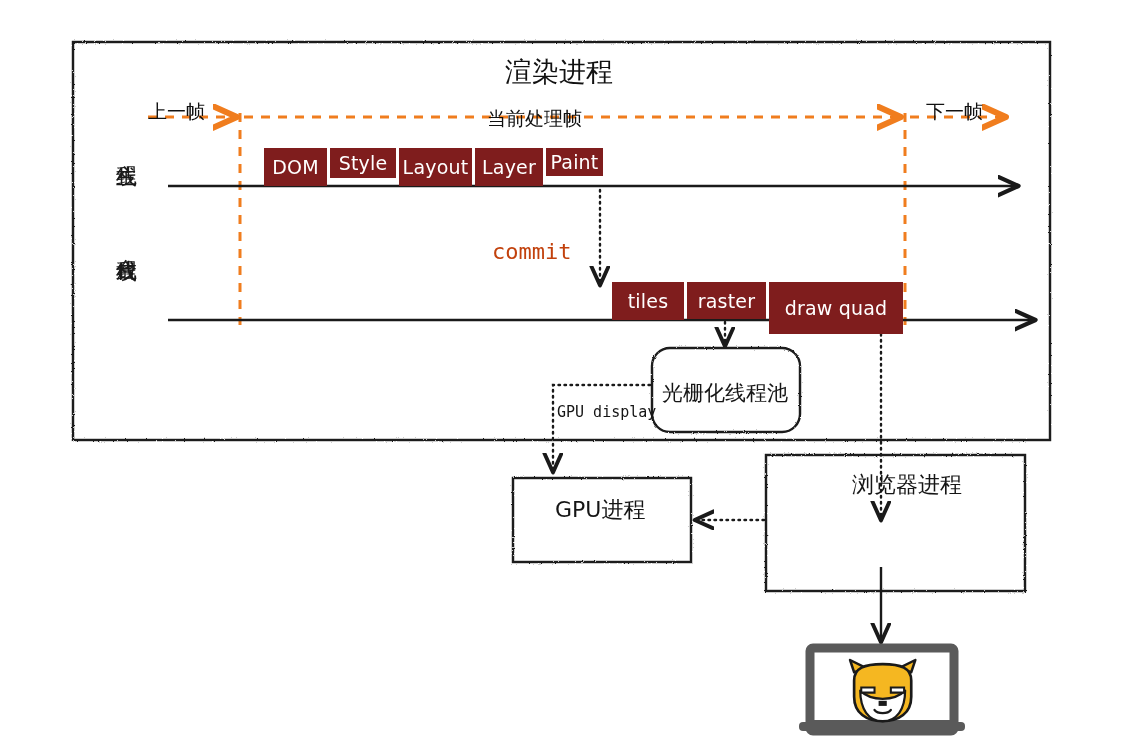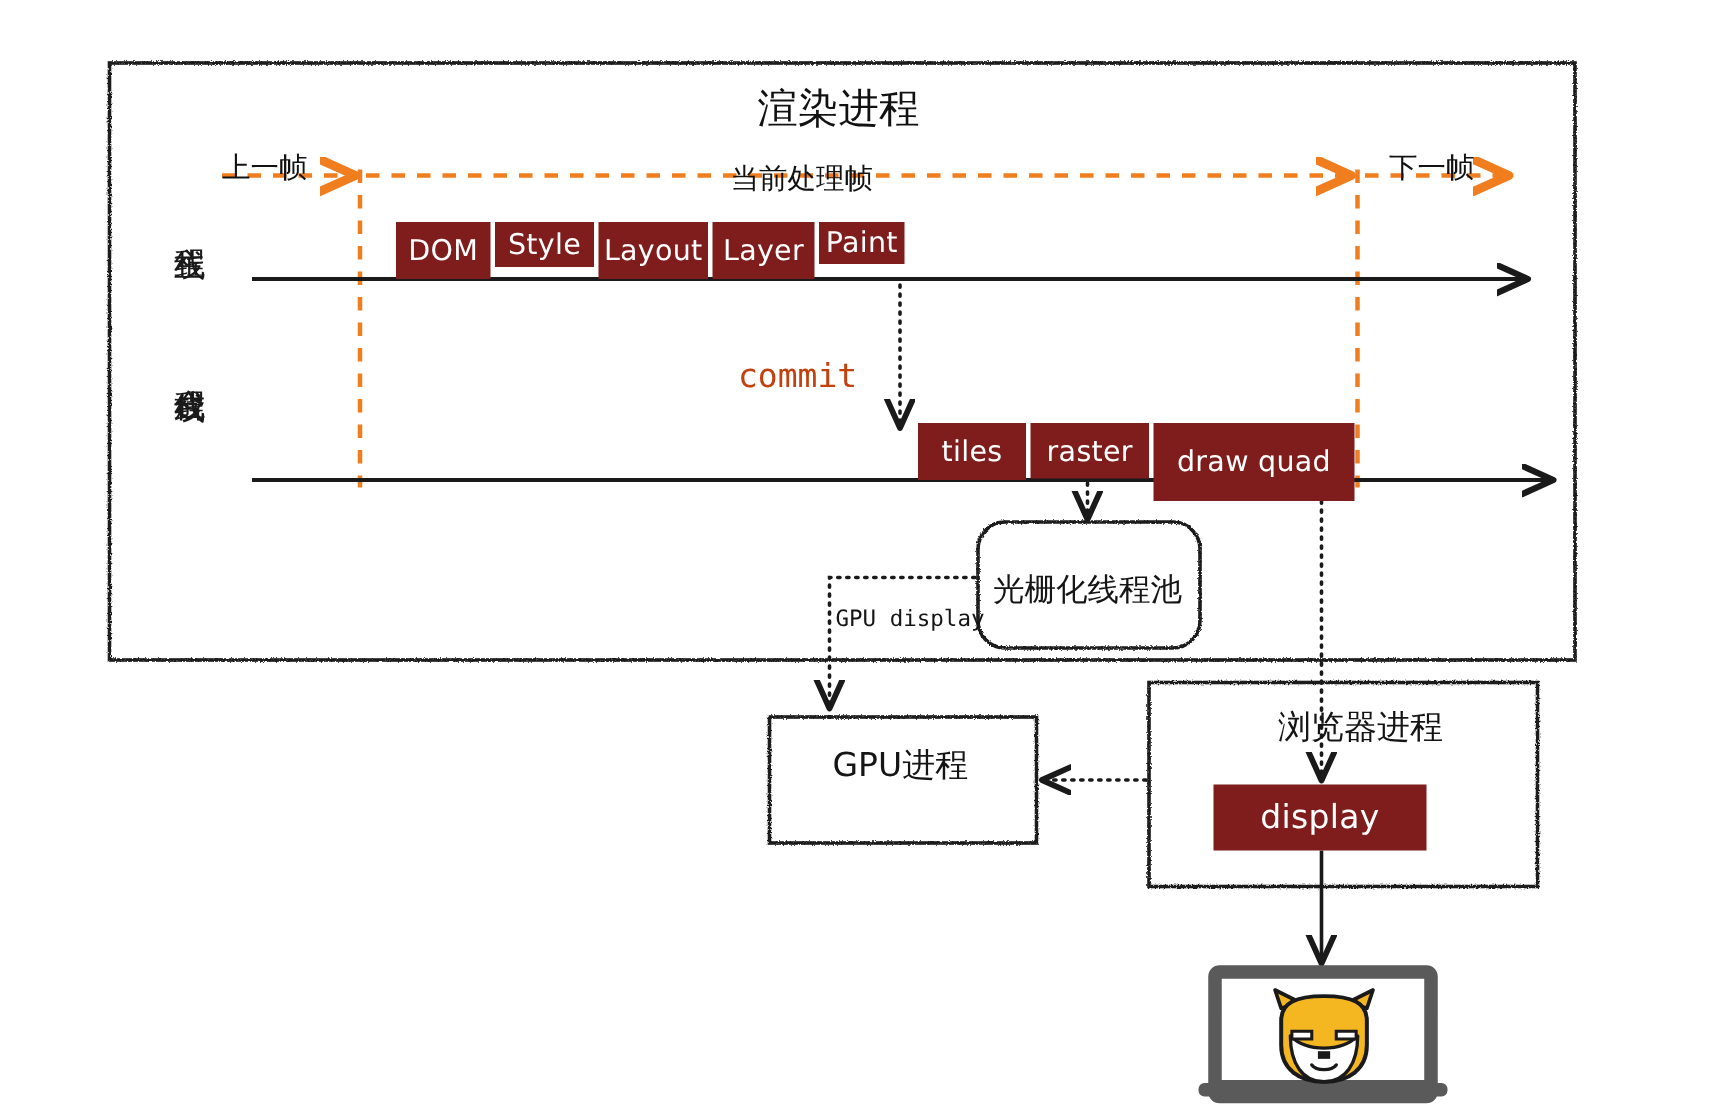--- a/index.html
+++ b/index.html
@@ -143,15 +143,14 @@
   <div class="blue-box" style="left:769px;top:282px;width:134px;height:52px;">draw quad</div>
 
   <div class="lbl cn" style="left:662px;top:379px;">光栅化线程池</div>
 
   <div class="lbl cn-sm mono" style="left:557px;top:403px;font-size:15px;">GPU display</div>
 
   <div class="lbl cn" style="left:555px;top:495px;font-size:22px;">GPU进程</div>
 
   <div class="lbl cn" style="left:836px;top:470px;font-size:22px;margin-left:16px;">浏览器进程</div>
 
-  <div class="blue-box" style="left:809px;top:523px;width:142px;height:44px;font-size:22px;">display</div>
 
 </div>
 
 </body></html>

